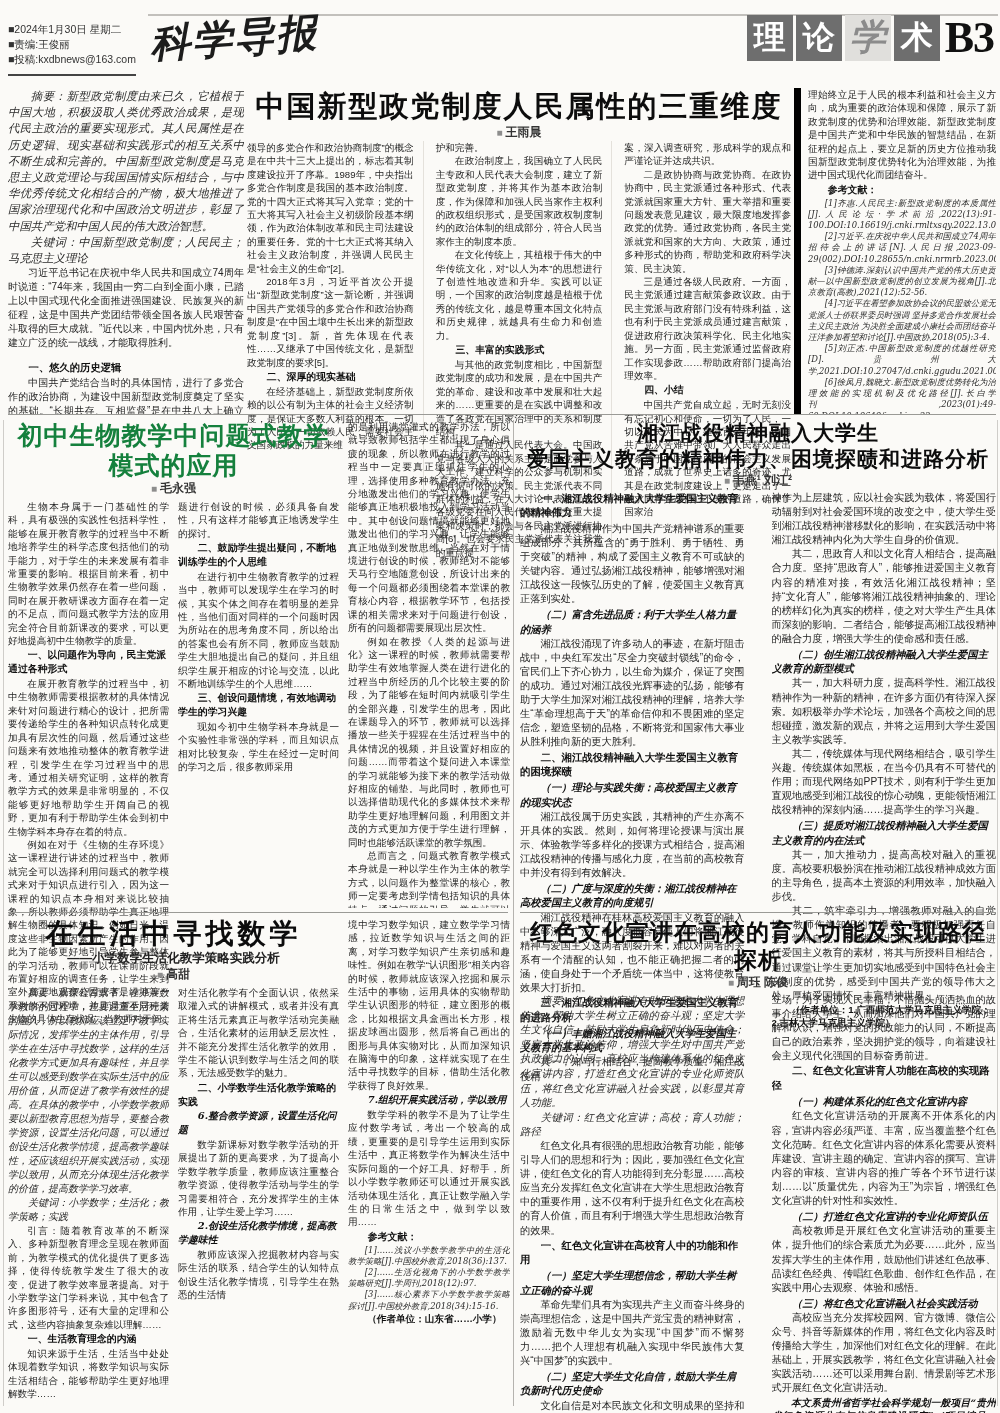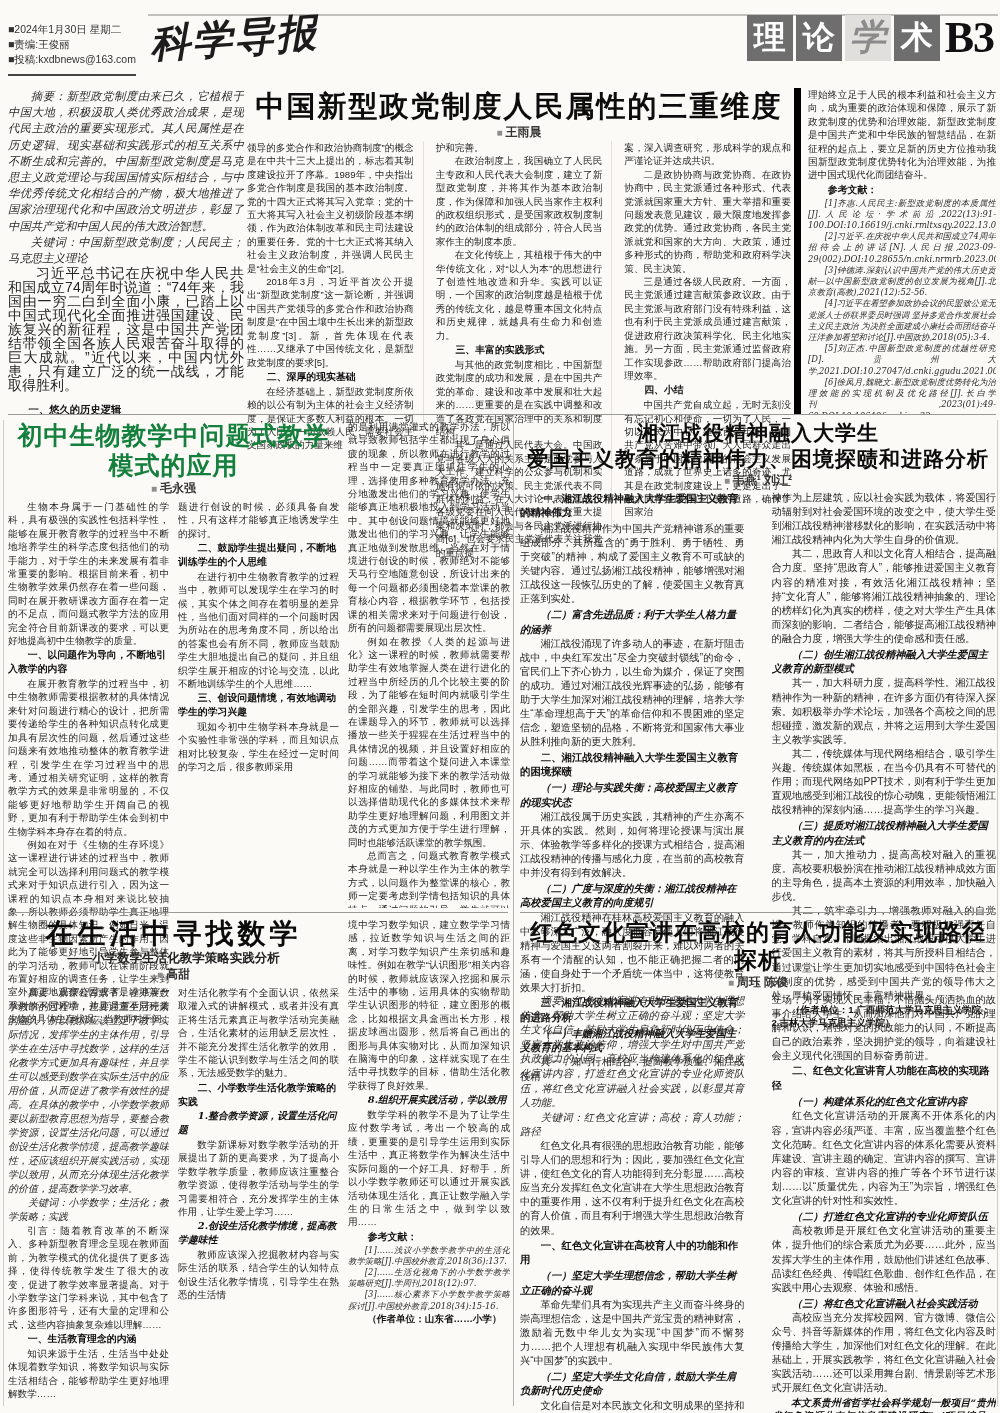--- a/index.html
+++ b/index.html
@@ -31,21 +31,21 @@
   .ref{font-family:"DejaVu Serif",serif;font-style:italic;font-size:8.4px;line-height:11.2px;
        text-align:justify;text-indent:2em;color:#2b2b2b;}
   .author{font-weight:700;font-size:9.6px;line-height:13.4px;text-indent:2em;color:#111;}
   .fund{font-family:"DejaVu Serif",serif;font-style:italic;font-weight:700;font-size:9.8px;
         line-height:13.6px;text-indent:2em;text-align:justify;color:#111;}
   .col{overflow:hidden;}
   
   .a1{position:absolute;top:88px;left:8px;width:988px;height:326px;display:flex;gap:3px;}
   .a1 .abs-col{width:236px;flex:none;}
   .a1 .abs-col .kai{font-size:11.4px;line-height:16.2px;}
-  .a1 .abs-col .para{font-size:14px;line-height:14px;}
+  .a1 .abs-col .para{font-size:10px;line-height:14px;}
   .a1 .abs-col .head{font-size:10.3px;margin-top:11px;}
   .a1 .mid{flex:1;display:flex;flex-direction:column;}
   .a1 .hblock{height:64px;text-align:center;}
   .a1 .title{font-size:29px;font-weight:700;letter-spacing:2px;color:#0c0c0c;line-height:36px;}
   .byline{font-size:12px;font-weight:700;color:#333;}
   .byline .sq{color:#8d8d8d;font-size:10px;}
   .a1 .midcols{flex:1;display:flex;gap:9px;}
   .a1 .midcols .col{flex:1;border-left:1px solid #e4e1db;padding-left:12px;}
   .a1 .midcols .col:first-child{border-left:none;padding-left:0;}
   .a1 .colE{width:188px;flex:none;border-left:7px solid #000000;padding-left:7px;}
@@ -161,21 +161,21 @@
 
   <section class="a2">
     <div class="lft">
       <div class="hblock">
         <div class="title">初中生物教学中问题式教学模式的应用</div>
         <div class="byline"><span class="sq">■ </span><span>毛永强</span></div>
       </div>
       <div class="cols2">
         <div class="col">
             <div class="para">生物本身属于一门基础性的学科，具有极强的实践性包括科学性，能够在展开教育教学的过程当中不断地培养学生的科学态度包括他们的动手能力，对于学生的未来发展有着非常重要的影响。根据目前来看，初中生物教学效果仍然存在着一些问题，同时在展开教研课改方面存在着一定的不足点，而问题式教学方法的应用完全符合目前新课改的要求，可以更好地提高初中生物教学的质量。</div>
-            <div class="head">一、以问题作为导向，不断地引入教学的内容</div>
+            <div class="head">一、以问题作为导向，民主党派通过各种形式</div>
             <div class="para">在展开教育教学的过程当中，初中生物教师需要根据教材的具体情况来针对问题进行精心的设计，把所需要传递给学生的各种知识点转化成更加具有层次性的问题，然后通过这些问题来有效地推动整体的教育教学进程，引发学生在学习过程当中的思考。通过相关研究证明，这样的教育教学方式的效果是非常明显的，不仅能够更好地帮助学生开阔自己的视野，更加有利于帮助学生体会到初中生物学科本身存在着的特点。</div>
             <div class="para">例如在对于《生物的生存环境》这一课程进行讲述的过程当中，教师就完全可以选择利用问题式的教学模式来对于知识点进行引入，因为这一课程的知识点本身相对来说比较抽象，所以教师必须帮助学生真正地理解生物圈的具体知识，例如日光、温度这些非生物因素所产生的作用。因此为了能够更好地引导学生参与整体的学习活动，教师可以在课前阶段就布置好相应的调查任务，让学生来到室外真正地观察公园或者是绿地等一系列的不同环境，并且调查不同种类生物的具体生存状况，当教师对于问</div>
           </div>
         <div class="col">
             <div class="para cont">题进行创设的时候，必须具备自发性，只有这样才能够真正地诱发学生的探讨。</div>
             <div class="head">二、鼓励学生提出疑问，不断地训练学生的个人思维</div>
             <div class="para">在进行初中生物教育教学的过程当中，教师可以发现学生在学习的时候，其实个体之间存在着明显的差异性，当他们面对同样的一个问题时因为所站在的思考角度不同，所以给出的答案也会有所不同，教师应当鼓励学生大胆地提出自己的疑问，并且组织学生展开相应的讨论与交流，以此不断地训练学生的个人思维……</div>
             <div class="head">三、创设问题情境，有效地调动学生的学习兴趣</div>
             <div class="para">现如今初中生物学科本身就是一个实验性非常强的学科，而且知识点相对比较复杂，学生在经过一定时间的学习之后，很多教师采用</div>
           </div>
@@ -237,30 +237,30 @@
         <div class="col">
             <div class="kai">摘要：新课程背景下，在开展数学教学的过程中，也要注重生活元素的融入，所以教师应该立足于教学实际情况，发挥学生的主体作用，引导学生在生活中寻找数学，这样的生活化教学方式更加具有趣味性，并且学生可以感受到数学在实际生活中的应用价值，从而促进了教学有效性的提高。在具体的教学中，小学数学教师要以新型教育思想为指导，要整合教学资源，设置生活化问题，可以通过创设生活化教学情境，提高教学趣味性，还应该组织开展实践活动，实现学以致用，从而充分体现生活化教学的价值，提高数学学习效率。</div>
             <div class="kai">关键词：小学数学；生活化；教学策略；实践</div>
             <div class="para">引言：随着教育改革的不断深入、多种新型教育理念呈现在教师面前，为教学模式的优化提供了更多选择，使得传统教学发生了很大的改变，促进了教学效率显著提高。对于小学数学这门学科来说，其中包含了许多图形符号，还有大量的定理和公式，这些内容抽象复杂难以理解……</div>
             <div class="head">一、生活教育理念的内涵</div>
             <div class="para">知识来源于生活，生活当中处处体现着数学知识，将数学知识与实际生活相结合，能够帮助学生更好地理解数学……</div>
           </div>
         <div class="col">
             <div class="para cont">对生活化教学有个全面认识，依然采取灌入式的讲解模式，或者并没有真正将生活元素真正与教学活动完美融合，生活化素材的运用缺乏层次性，并不能充分发挥生活化教学的效用，学生不能认识到数学与生活之间的联系，无法感受数学的魅力。</div>
             <div class="head">二、小学数学生活化教学策略的实践</div>
-            <div class="kai-head">1.整合教学资源，设置生活化问题</div>
+            <div class="kai-head">6.整合教学资源，设置生活化问题</div>
             <div class="para">数学新课标对数学教学活动的开展提出了新的更高要求，为了提高小学数学教学质量，教师应该注重整合教学资源，使得教学活动与学生的学习需要相符合，充分发挥学生的主体作用，让学生爱上学习……</div>
             <div class="kai-head">2.创设生活化教学情境，提高教学趣味性</div>
             <div class="para">教师应该深入挖掘教材内容与实际生活的联系，结合学生的认知特点创设生活化教学情境，引导学生在熟悉的生活情</div>
           </div>
       </div>
     </div>
     <div class="colR col">
         <div class="para cont">境中学习数学知识，建立数学学习情感，拉近数学知识与生活之间的距离，对学习数学知识产生亲切感和趣味性。例如在教学“认识图形”相关内容的时候，教师就应该深入挖掘和展示生活中的事物，运用具体的实物帮助学生认识图形的特征，建立图形的概念，比如根据文具盒画出长方形，根据皮球画出圆形，然后将自己画出的图形与具体实物对比，从而加深知识在脑海中的印象，这样就实现了在生活中寻找数学的目标，借助生活化教学获得了良好效果。</div>
-        <div class="kai-head">8.组织开展实践活动，学以致用</div>
+        <div class="kai-head">7.组织开展实践活动，学以致用</div>
         <div class="para">数学学科的教学不是为了让学生应付数学考试，考出一个较高的成绩，更重要的是引导学生运用到实际生活中，真正将数学作为解决生活中实际问题的一个好工具、好帮手，所以小学数学教师还可以通过开展实践活动体现生活化，真正让数学融入学生的日常生活之中，做到学以致用……</div>
         <div class="head">参考文献：</div>
         <div class="ref">[1]……浅议小学数学教学中的生活化教学策略[J].中国校外教育,2018(36):137.</div>
         <div class="ref">[2]……生活化视角下的小学数学教学策略研究[J].学周刊,2018(12):97.</div>
         <div class="ref">[3]……核心素养下小学数学教学策略探讨[J].中国校外教育,2018(34):15-16.</div>
         <div class="author">（作者单位：山东省……小学）</div>
       </div>
   </section>
 
   <section class="a4">

